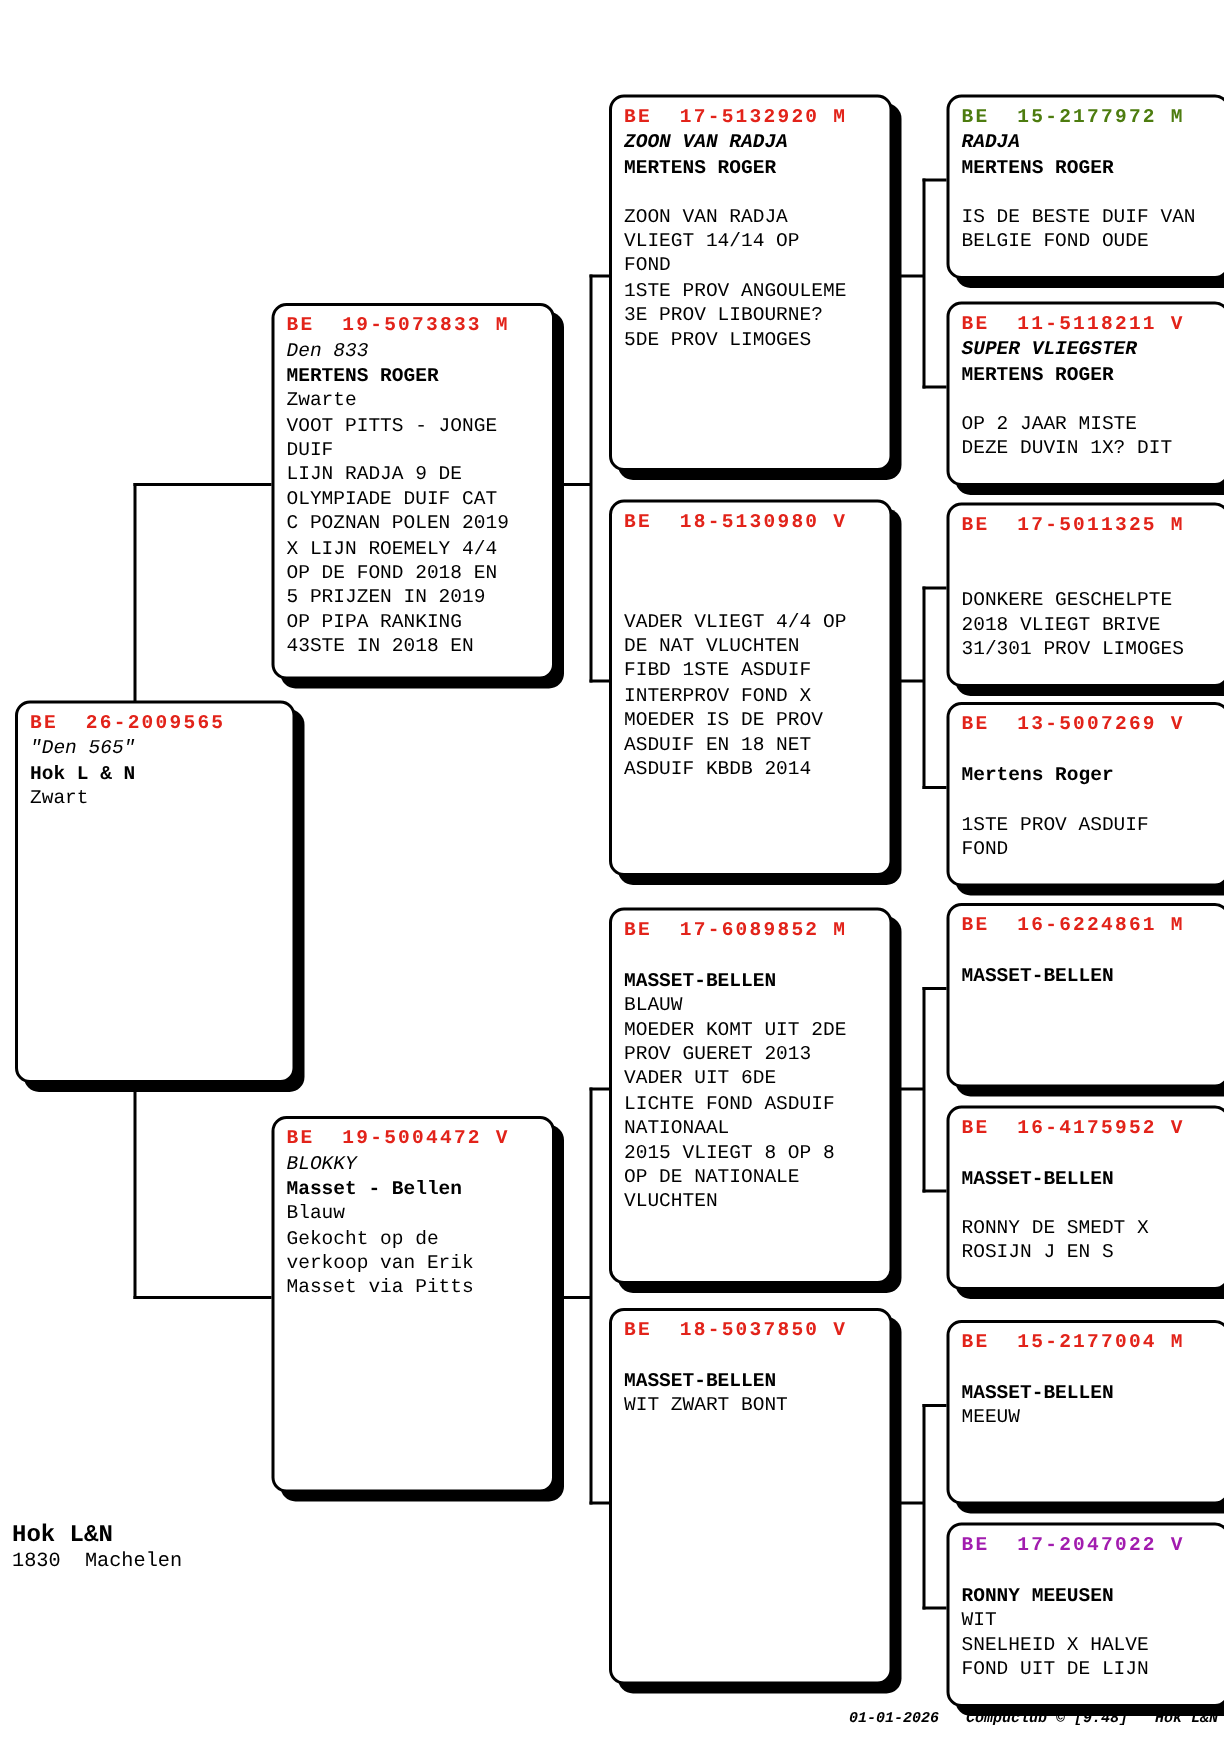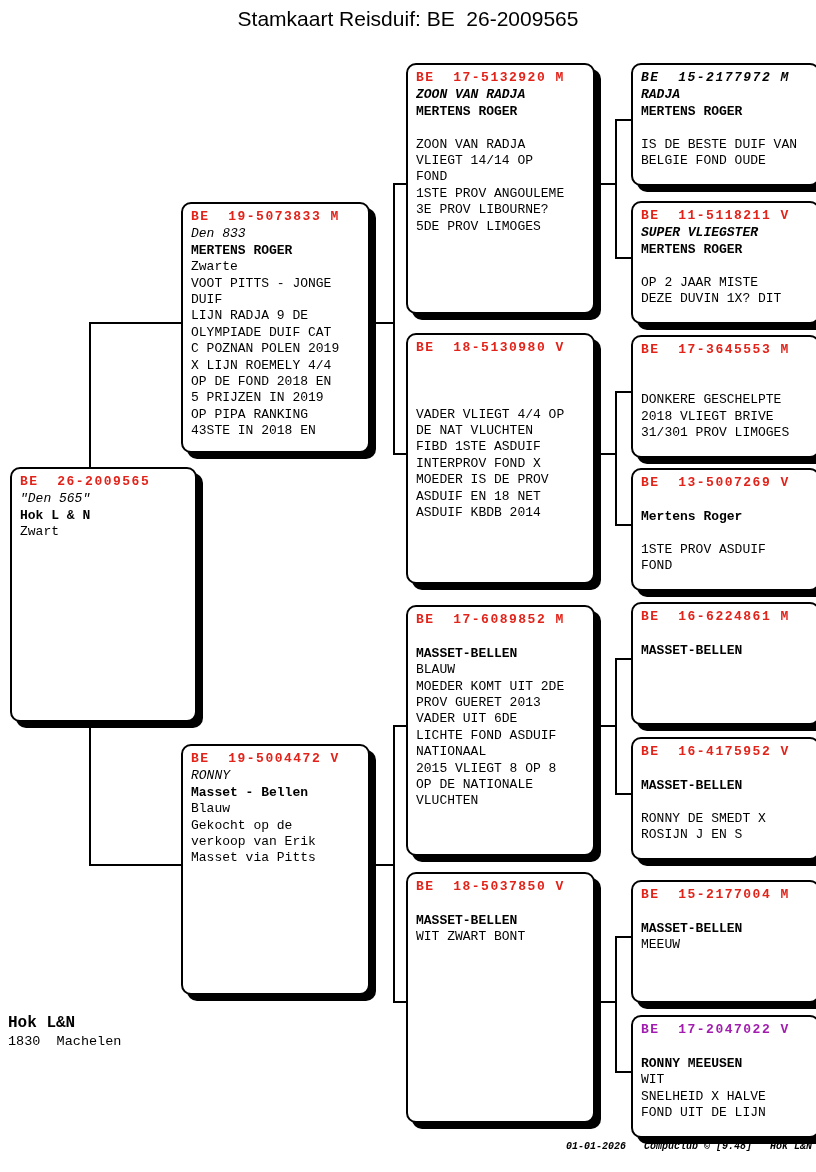--- a/index.html
+++ b/index.html
@@ -22,21 +22,20 @@
   .owner-name{font-weight:bold;font-size:16px;margin-bottom:0;white-space:pre;}
   .owner-line{font-size:13.5px;line-height:19px;white-space:pre;}
   .footer{position:absolute;right:4px;top:1141px;font-size:10px;font-style:italic;
           font-weight:bold;white-space:pre;}
 </style>
 </head>
 <body>
 
 <div class="stage">
 
-  <div class="title">Stamkaart Reisduif: BE  26-2009565</div>
 
   <div class="vline" style="left:89px;top:322px;height:544px"></div>
   <div class="hline" style="left:89px;top:322px;width:92px"></div>
   <div class="hline" style="left:89px;top:864px;width:92px"></div>
 
   <div class="hline" style="left:355px;top:322px;width:39px"></div>
   <div class="vline" style="left:393px;top:183px;height:272px"></div>
   <div class="hline" style="left:393px;top:183px;width:13px"></div>
   <div class="hline" style="left:393px;top:453px;width:13px"></div>
 
@@ -60,28 +59,28 @@
   <div class="hline" style="left:615px;top:658px;width:16px"></div>
   <div class="hline" style="left:615px;top:793px;width:16px"></div>
 
   <div class="hline" style="left:580px;top:1001px;width:36px"></div>
   <div class="vline" style="left:615px;top:936px;height:137px"></div>
   <div class="hline" style="left:615px;top:936px;width:16px"></div>
   <div class="hline" style="left:615px;top:1071px;width:16px"></div>
 
   <div class="pbox" style="left:10px;top:467px;width:172px;height:246px"><div class="ring" style="color: rgb(226, 35, 26);">BE  26-2009565</div><div class="bline name">"Den 565"</div><div class="bline owner">Hok L &amp; N</div><div class="bline">Zwart</div></div>
   <div class="pbox" style="left:181px;top:202px;width:174px;height:242px"><div class="ring" style="color: rgb(226, 35, 26);">BE  19-5073833 M</div><div class="bline name">Den 833</div><div class="bline owner">MERTENS ROGER</div><div class="bline">Zwarte</div><div class="bline">VOOT PITTS - JONGE</div><div class="bline">DUIF</div><div class="bline">LIJN RADJA 9 DE</div><div class="bline">OLYMPIADE DUIF CAT</div><div class="bline">C POZNAN POLEN 2019</div><div class="bline">X LIJN ROEMELY 4/4</div><div class="bline">OP DE FOND 2018 EN</div><div class="bline">5 PRIJZEN IN 2019</div><div class="bline">OP PIPA RANKING</div><div class="bline">43STE IN 2018 EN</div></div>
-  <div class="pbox" style="left:181px;top:744px;width:174px;height:242px"><div class="ring" style="color: rgb(226, 35, 26);">BE  19-5004472 V</div><div class="bline name">RONNY</div><div class="bline owner">Masset - Bellen</div><div class="bline">Blauw</div><div class="bline">Gekocht op de</div><div class="bline">verkoop van Erik</div><div class="bline">Masset via Pitts</div></div>
+  <div class="pbox" style="left:181px;top:744px;width:174px;height:242px"><div class="ring" style="color: rgb(226, 35, 26);">BE  19-5004472 V</div><div class="bline name">BLOKKY</div><div class="bline owner">Masset - Bellen</div><div class="bline">Blauw</div><div class="bline">Gekocht op de</div><div class="bline">verkoop van Erik</div><div class="bline">Masset via Pitts</div></div>
   <div class="pbox" style="left:406px;top:63px;width:174px;height:242px"><div class="ring" style="color: rgb(226, 35, 26);">BE  17-5132920 M</div><div class="bline name-bold">ZOON VAN RADJA</div><div class="bline owner">MERTENS ROGER</div><div class="bline">&nbsp;</div><div class="bline">ZOON VAN RADJA</div><div class="bline">VLIEGT 14/14 OP</div><div class="bline">FOND</div><div class="bline">1STE PROV ANGOULEME</div><div class="bline">3E PROV LIBOURNE?</div><div class="bline">5DE PROV LIMOGES</div></div>
   <div class="pbox" style="left:406px;top:333px;width:174px;height:242px"><div class="ring" style="color: rgb(226, 35, 26);">BE  18-5130980 V</div><div class="bline">&nbsp;</div><div class="bline">&nbsp;</div><div class="bline">&nbsp;</div><div class="bline">VADER VLIEGT 4/4 OP</div><div class="bline">DE NAT VLUCHTEN</div><div class="bline">FIBD 1STE ASDUIF</div><div class="bline">INTERPROV FOND X</div><div class="bline">MOEDER IS DE PROV</div><div class="bline">ASDUIF EN 18 NET</div><div class="bline">ASDUIF KBDB 2014</div></div>
   <div class="pbox" style="left:406px;top:605px;width:174px;height:242px"><div class="ring" style="color: rgb(226, 35, 26);">BE  17-6089852 M</div><div class="bline">&nbsp;</div><div class="bline owner">MASSET-BELLEN</div><div class="bline">BLAUW</div><div class="bline">MOEDER KOMT UIT 2DE</div><div class="bline">PROV GUERET 2013</div><div class="bline">VADER UIT 6DE</div><div class="bline">LICHTE FOND ASDUIF</div><div class="bline">NATIONAAL</div><div class="bline">2015 VLIEGT 8 OP 8</div><div class="bline">OP DE NATIONALE</div><div class="bline">VLUCHTEN</div></div>
   <div class="pbox" style="left:406px;top:872px;width:174px;height:242px"><div class="ring" style="color: rgb(226, 35, 26);">BE  18-5037850 V</div><div class="bline">&nbsp;</div><div class="bline owner">MASSET-BELLEN</div><div class="bline">WIT ZWART BONT</div></div>
-  <div class="pbox" style="left:631px;top:63px;width:174px;height:114px"><div class="ring" style="color: #000000; font-style: italic;">BE  15-2177972 M</div><div class="bline name-bold">RADJA</div><div class="bline owner">MERTENS ROGER</div><div class="bline">&nbsp;</div><div class="bline">IS DE BESTE DUIF VAN</div><div class="bline">BELGIE FOND OUDE</div></div>
+  <div class="pbox" style="left:631px;top:63px;width:174px;height:114px"><div class="ring" style="color: #4d7c0f;">BE  15-2177972 M</div><div class="bline name-bold">RADJA</div><div class="bline owner">MERTENS ROGER</div><div class="bline">&nbsp;</div><div class="bline">IS DE BESTE DUIF VAN</div><div class="bline">BELGIE FOND OUDE</div></div>
   <div class="pbox" style="left:631px;top:201px;width:174px;height:114px"><div class="ring" style="color: rgb(226, 35, 26);">BE  11-5118211 V</div><div class="bline name-bold">SUPER VLIEGSTER</div><div class="bline owner">MERTENS ROGER</div><div class="bline">&nbsp;</div><div class="bline">OP 2 JAAR MISTE</div><div class="bline">DEZE DUVIN 1X? DIT</div></div>
-  <div class="pbox" style="left:631px;top:335px;width:174px;height:114px"><div class="ring" style="color: rgb(226, 35, 26);">BE  17-3645553 M</div><div class="bline">&nbsp;</div><div class="bline">&nbsp;</div><div class="bline">DONKERE GESCHELPTE</div><div class="bline">2018 VLIEGT BRIVE</div><div class="bline">31/301 PROV LIMOGES</div></div>
+  <div class="pbox" style="left:631px;top:335px;width:174px;height:114px"><div class="ring" style="color: rgb(226, 35, 26);">BE  17-5011325 M</div><div class="bline">&nbsp;</div><div class="bline">&nbsp;</div><div class="bline">DONKERE GESCHELPTE</div><div class="bline">2018 VLIEGT BRIVE</div><div class="bline">31/301 PROV LIMOGES</div></div>
   <div class="pbox" style="left:631px;top:468px;width:174px;height:114px"><div class="ring" style="color: rgb(226, 35, 26);">BE  13-5007269 V</div><div class="bline">&nbsp;</div><div class="bline owner">Mertens Roger</div><div class="bline">&nbsp;</div><div class="bline">1STE PROV ASDUIF</div><div class="bline">FOND</div></div>
   <div class="pbox" style="left:631px;top:602px;width:174px;height:114px"><div class="ring" style="color: rgb(226, 35, 26);">BE  16-6224861 M</div><div class="bline">&nbsp;</div><div class="bline owner">MASSET-BELLEN</div></div>
   <div class="pbox" style="left:631px;top:737px;width:174px;height:114px"><div class="ring" style="color: rgb(226, 35, 26);">BE  16-4175952 V</div><div class="bline">&nbsp;</div><div class="bline owner">MASSET-BELLEN</div><div class="bline">&nbsp;</div><div class="bline">RONNY DE SMEDT X</div><div class="bline">ROSIJN J EN S</div></div>
   <div class="pbox" style="left:631px;top:880px;width:174px;height:114px"><div class="ring" style="color: rgb(226, 35, 26);">BE  15-2177004 M</div><div class="bline">&nbsp;</div><div class="bline owner">MASSET-BELLEN</div><div class="bline">MEEUW</div></div>
   <div class="pbox" style="left:631px;top:1015px;width:174px;height:114px"><div class="ring" style="color: #a21caf;">BE  17-2047022 V</div><div class="bline">&nbsp;</div><div class="bline owner">RONNY MEEUSEN</div><div class="bline">WIT</div><div class="bline">SNELHEID X HALVE</div><div class="bline">FOND UIT DE LIJN</div></div>
 
   <div class="owner-block">
     <div class="owner-name">Hok L&amp;N</div>
     <div class="owner-line">1830  Machelen</div>
   </div>

